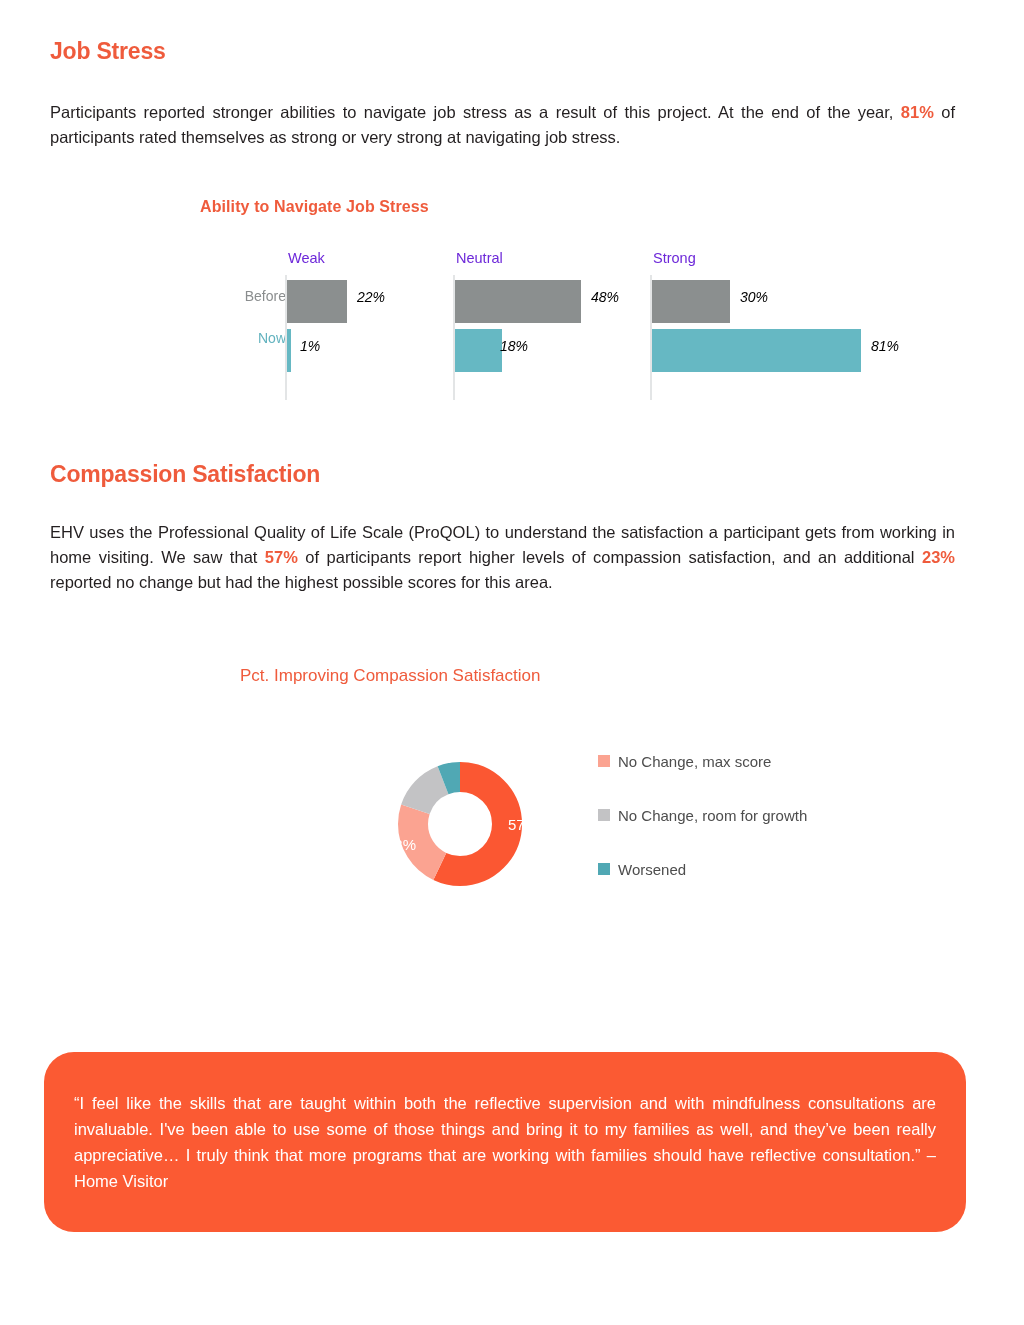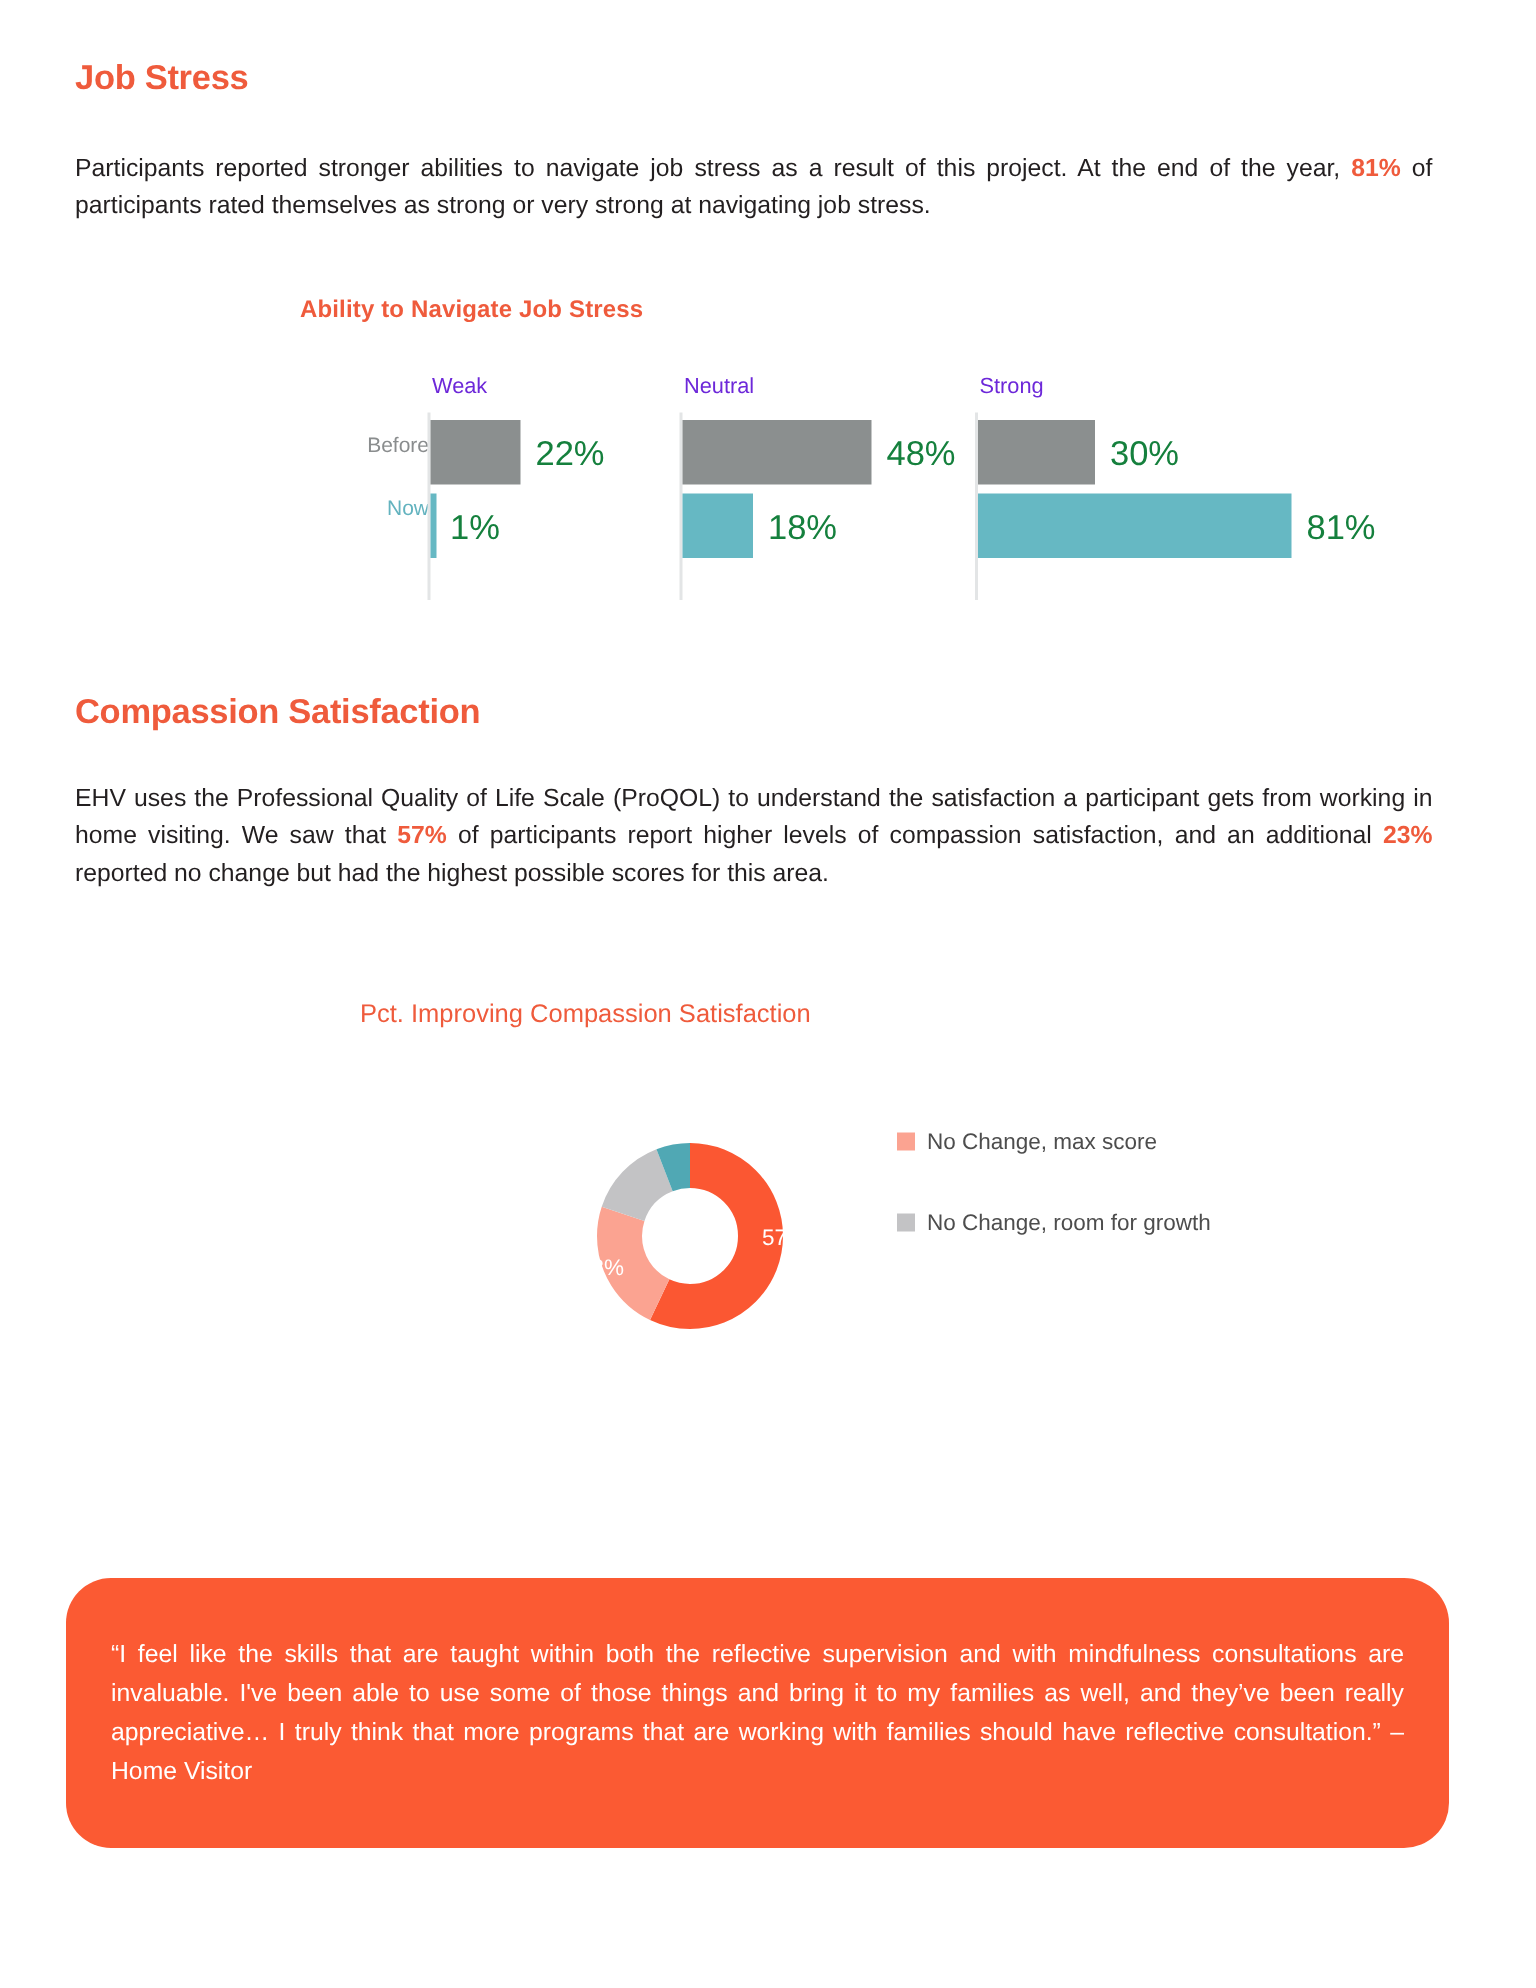--- a/index.html
+++ b/index.html
@@ -93,23 +93,24 @@
   }
   .bar {
     position: absolute;
     left: 2px;
     height: 43px;
   }
   .bar.before { top: 30px; background: #8b8f8f; }
   .bar.now    { top: 79px; background: #66b8c3; }
   .bar-value {
     position: absolute;
-    font-size: 23px;
-    color: #15803d;
-    white-space: nowrap;
+    font-size: 14px;
+    color: #000000;
+    white-space: nowrap;
+    font-style: italic;
   }
   .bar-value.before { top: 39px; }
   .bar-value.now    { top: 88px; }
 
   
   #donut-chart {
     position: absolute;
     left: 240px;
     top: 662px;
     width: 620px;
@@ -199,21 +200,21 @@
     <div class="bar now" style="width:4px;"></div>
     <div class="bar-value now" style="left:15px;">1%</div>
   </div>
 
   <div class="bar-group" style="left:253px; width:195px;">
     <div class="grp-label">Neutral</div>
     <div class="axis-line"></div>
     <div class="bar before" style="width:126px;"></div>
     <div class="bar-value before" style="left:138px;">48%</div>
     <div class="bar now" style="width:47px;"></div>
-    <div class="bar-value now" style="left:59px;">18%</div>
+    <div class="bar-value now" style="left:47px;">18%</div>
   </div>
 
   <div class="bar-group" style="left:450px; width:310px;">
     <div class="grp-label">Strong</div>
     <div class="axis-line"></div>
     <div class="bar before" style="width:78px;"></div>
     <div class="bar-value before" style="left:90px;">30%</div>
     <div class="bar now" style="width:209px;"></div>
     <div class="bar-value now" style="left:221px;">81%</div>
   </div>
@@ -243,18 +244,22 @@
 
   <div class="legend">
     <div class="legend-item">
       <span class="legend-swatch" style="background:#fba391;"></span>
       <span class="legend-text">No Change, max score</span>
     </div>
     <div class="legend-item">
       <span class="legend-swatch" style="background:#c3c3c5;"></span>
       <span class="legend-text">No Change, room for growth</span>
     </div>
+    <div class="legend-item">
+      <span class="legend-swatch" style="background:#50a8b4;"></span>
+      <span class="legend-text">Worsened</span>
+    </div>
   </div>
 </div>
 
 <div id="quote-card">
   <div class="quote-text">“I feel like the skills that are taught within both the reflective supervision and with mindfulness consultations are invaluable. I've been able to use some of those things and bring it to my families as well, and they’ve been really appreciative… I truly think that more programs that are working with families should have reflective consultation.” – Home Visitor</div>
 </div>
 
 </body></html>

